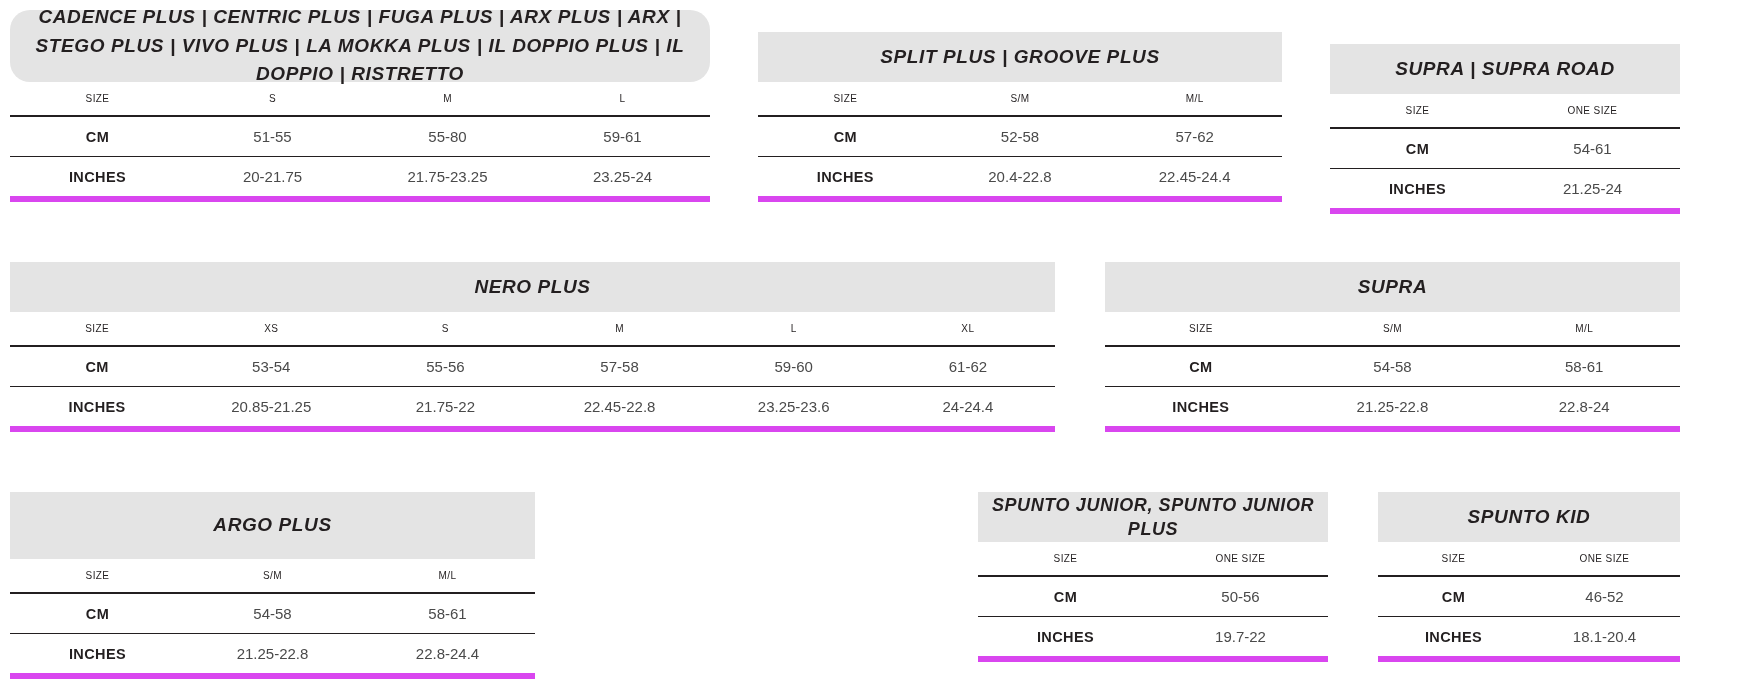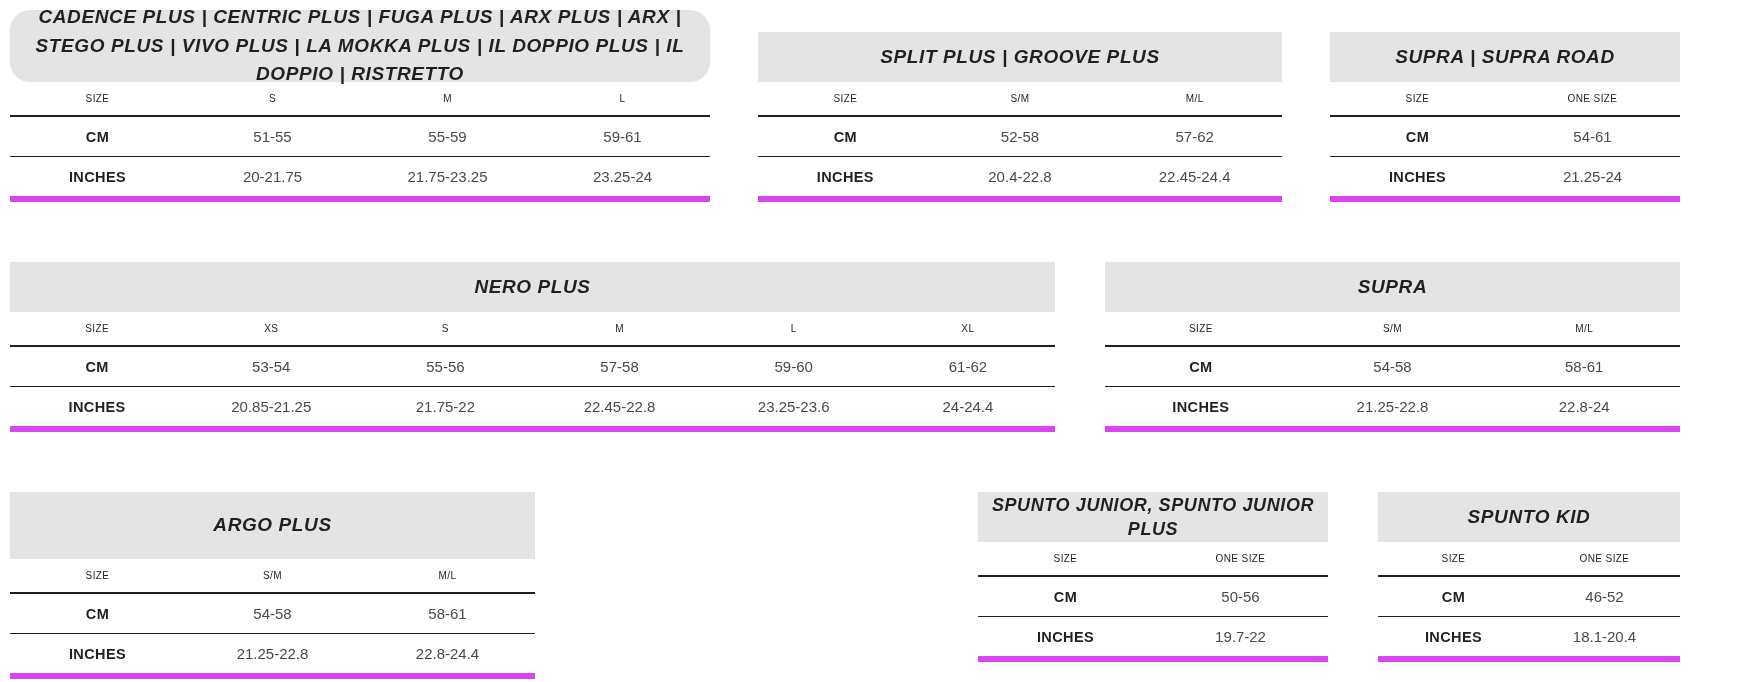--- a/index.html
+++ b/index.html
@@ -76,21 +76,21 @@
   }
 
   
   .g1 { position: absolute; left: 10px;   top: 10px;  width: 700px; }
   .g1 .tbl-title { height: 72px; border-radius: 20px; }
 
   .g2 { position: absolute; left: 758px;  top: 32px;  width: 524px; }
   .g2 .tbl-title { height: 50px; }
 
   .g3 { position: absolute; left: 1330px; top: 32px;  width: 350px; }
-  .g3 .tbl-title { height: 50px; }
+  .g3 .tbl-title { height: 50px; margin-top: 12px; }
 
   .g4 { position: absolute; left: 10px;   top: 262px; width: 1045px; }
   .g4 .tbl-title { height: 50px; }
 
   .g5 { position: absolute; left = 0; left: 1105px; top: 262px; width: 575px; }
   .g5 .tbl-title { height: 50px; }
 
   .g6 { position: absolute; left: 10px;   top: 492px; width: 525px; }
   .g6 .tbl-title { height: 67px; }
 
@@ -116,21 +116,21 @@
           <th>SIZE</th>
           <th>S</th>
           <th>M</th>
           <th>L</th>
         </tr>
       </thead>
       <tbody>
         <tr>
           <td class="rowhead">CM</td>
           <td class="val">51-55</td>
-          <td class="val">55-59</td>
+          <td class="val">55-80</td>
           <td class="val">59-61</td>
         </tr>
         <tr>
           <td class="rowhead">INCHES</td>
           <td class="val">20-21.75</td>
           <td class="val">21.75-23.25</td>
           <td class="val">23.25-24</td>
         </tr>
       </tbody>
     </table>

